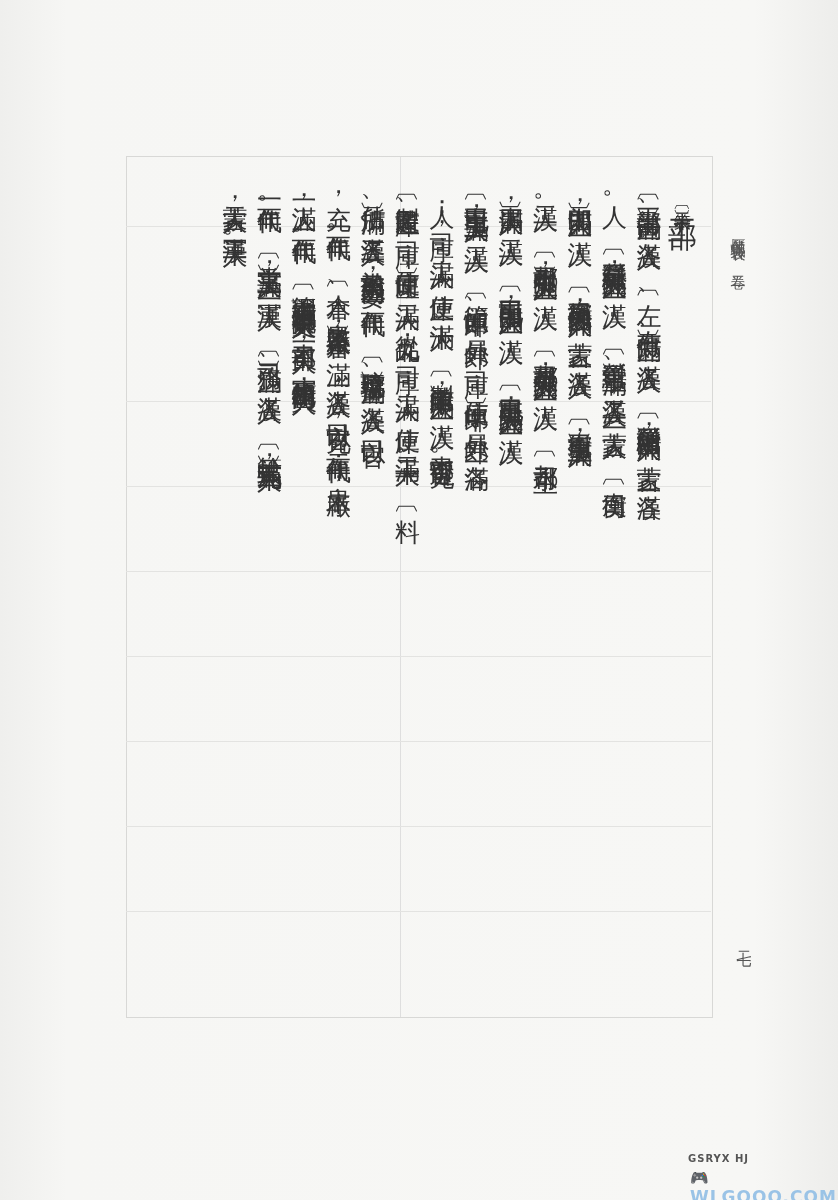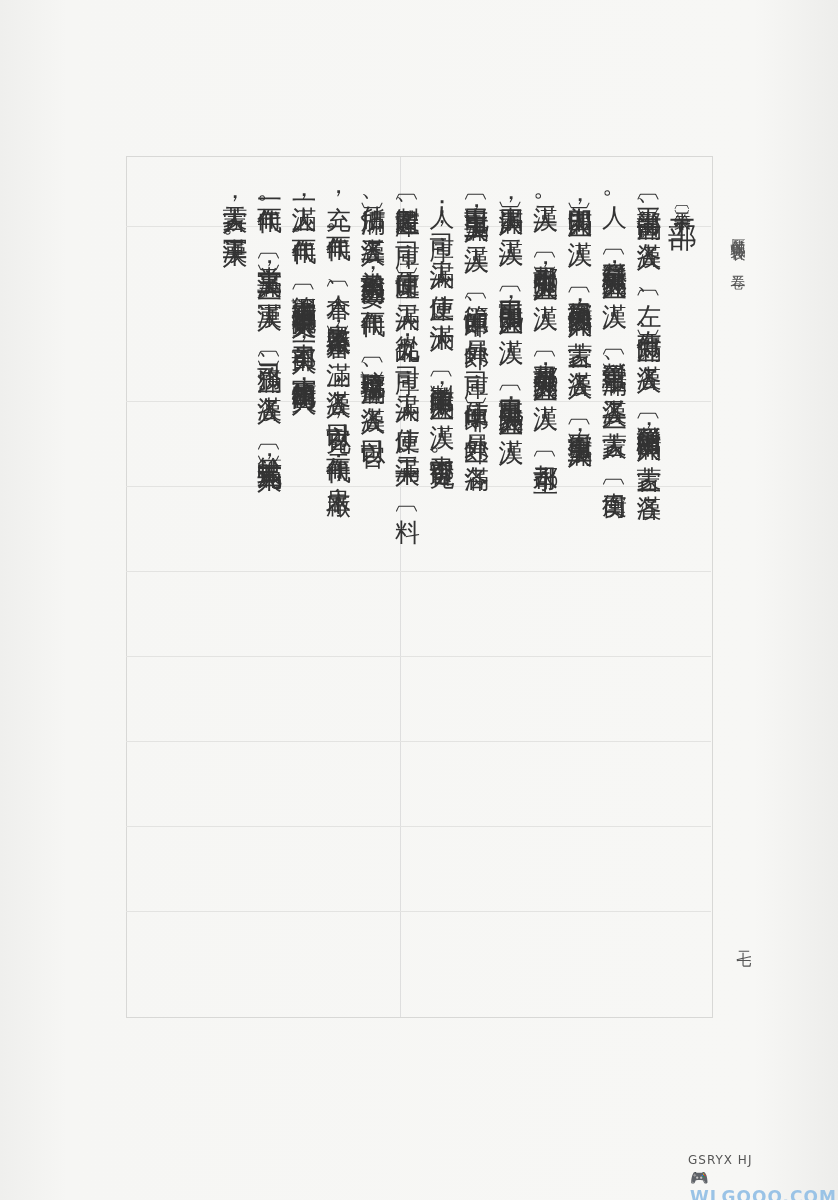--- a/index.html
+++ b/index.html
@@ -48,21 +48,21 @@
   .title { font-size:29px; letter-spacing:2px; padding-top:10px; }
   .title small { font-size:17px; letter-spacing:0; }
 
   .watermark {
     position:absolute; left:690px; top:1167px;
     font-family:"DejaVu Sans", sans-serif; font-weight:bold;
     font-size:17px; color:#9ac3e6; letter-spacing:1px;
   }
   .watermark .pad { color:#bbb; font-size:15px; margin-right:4px; }
   .watermark .tiny {
-    position:absolute; left:-2px; top:-14px; font-size:12px; color:#555; font-weight:normal;
+    position:absolute; left:-2px; top:-14px; font-size:10px; color:#555; font-weight:bold;
   }
 </style>
 </head>
 <body>
 
 <div class="page">
   <div class="ghost-frame"></div>
   <div class="ghost-lines">
     <div style="top:70px"></div>
       <div style="top:245px"></div>

